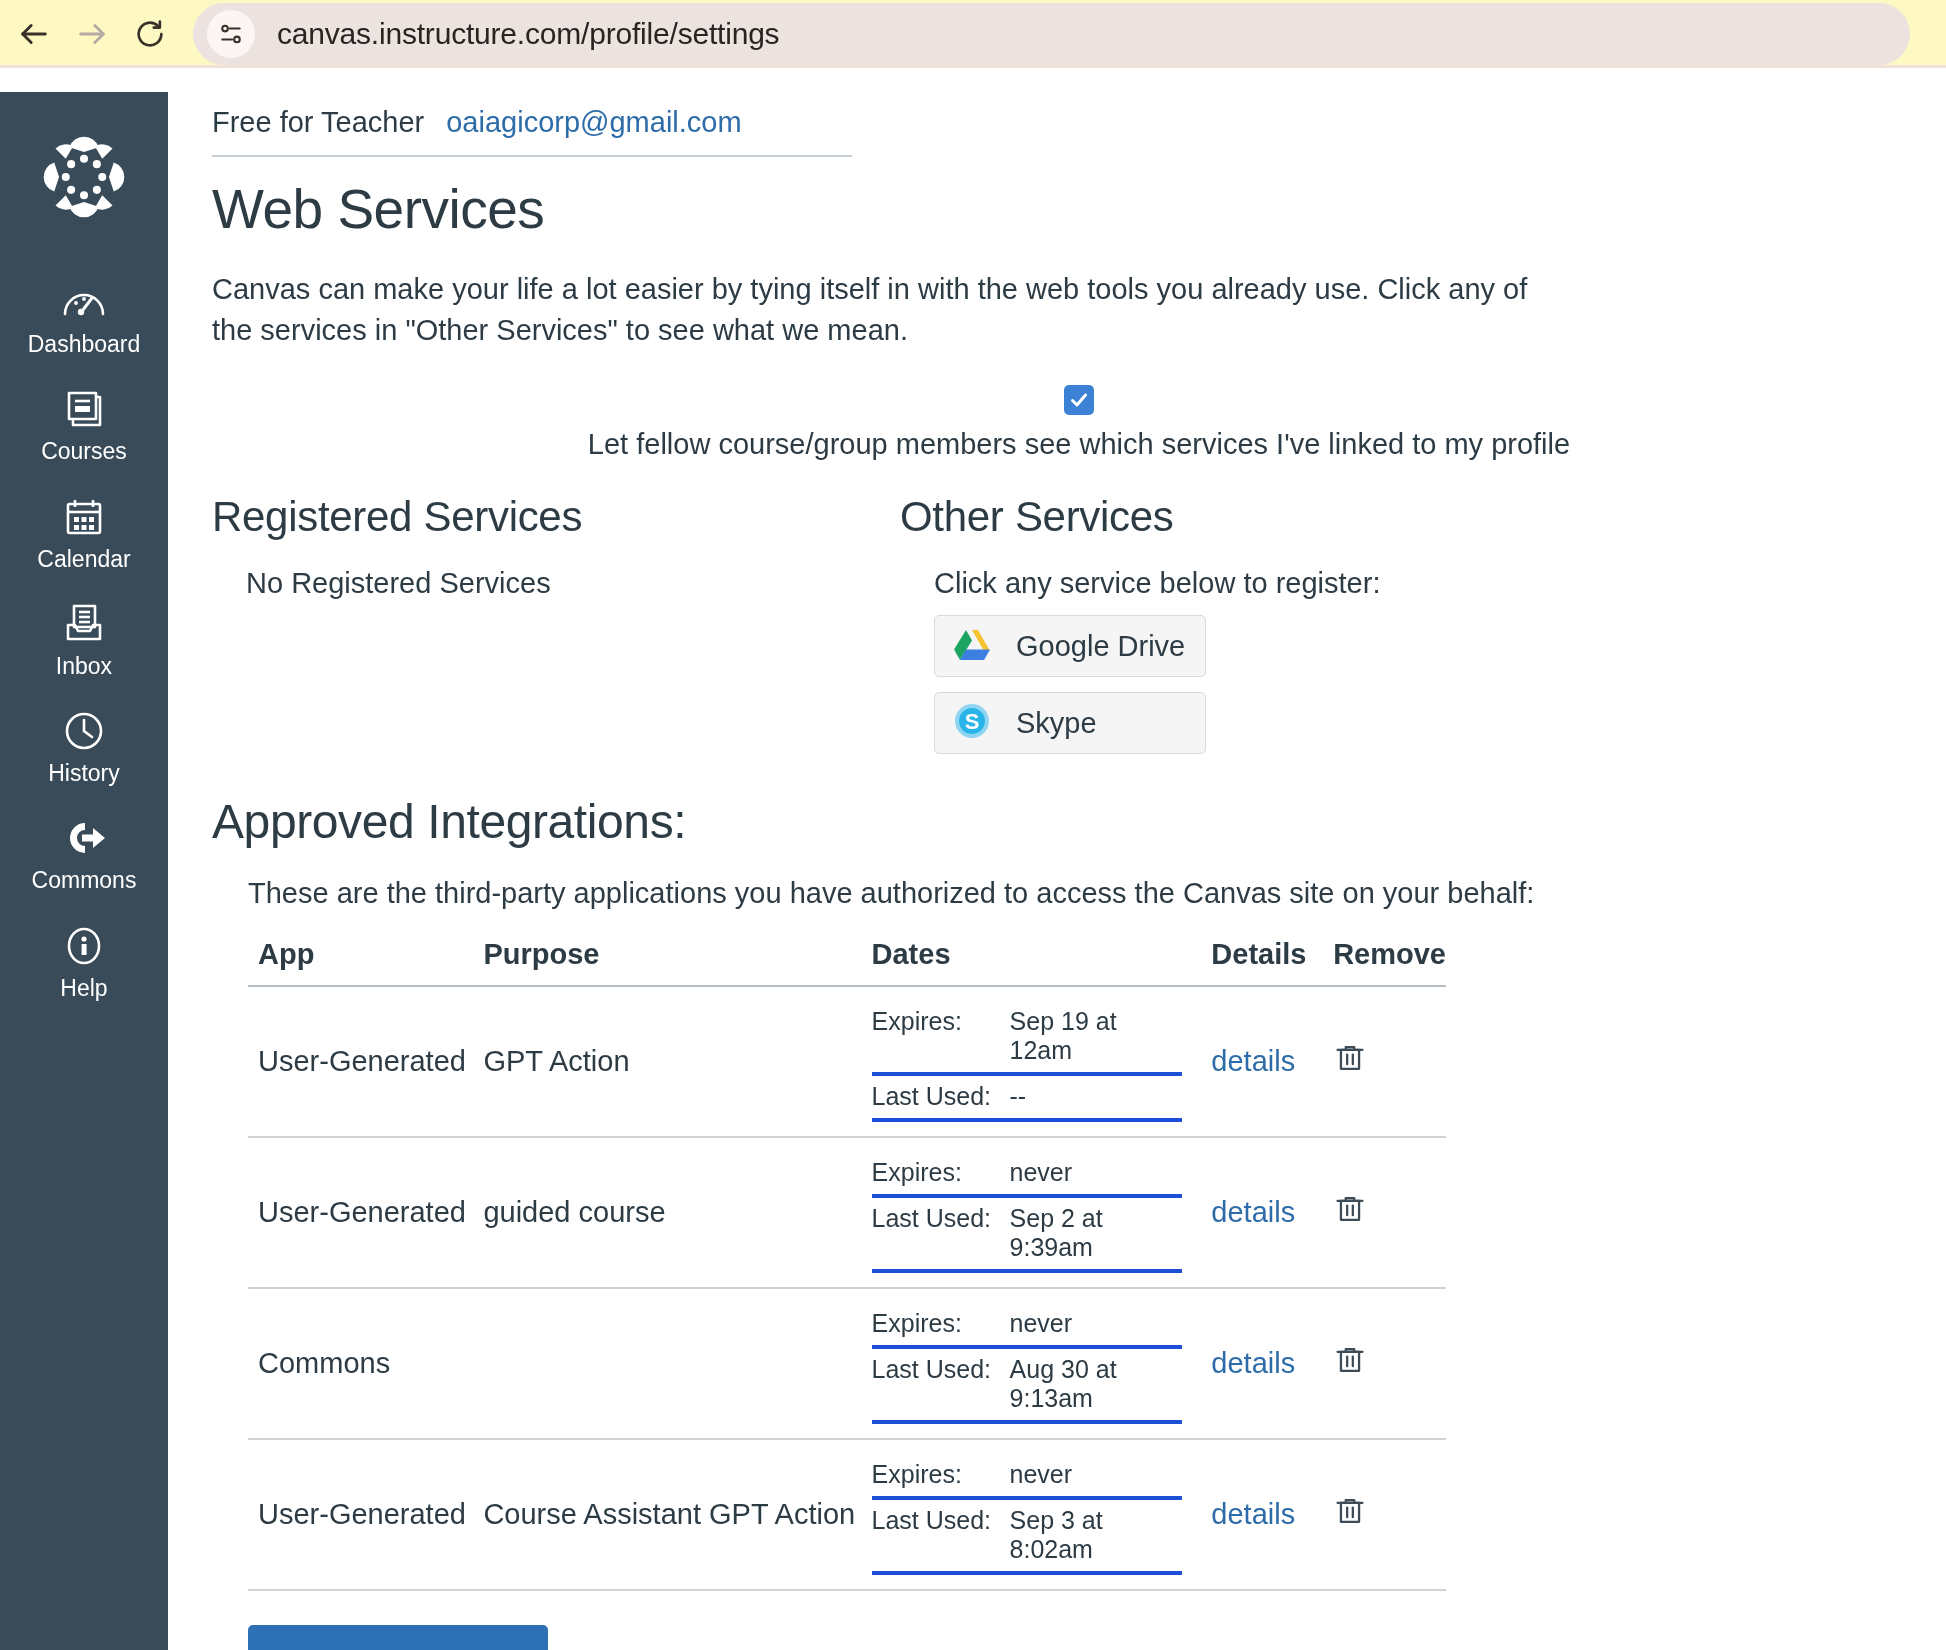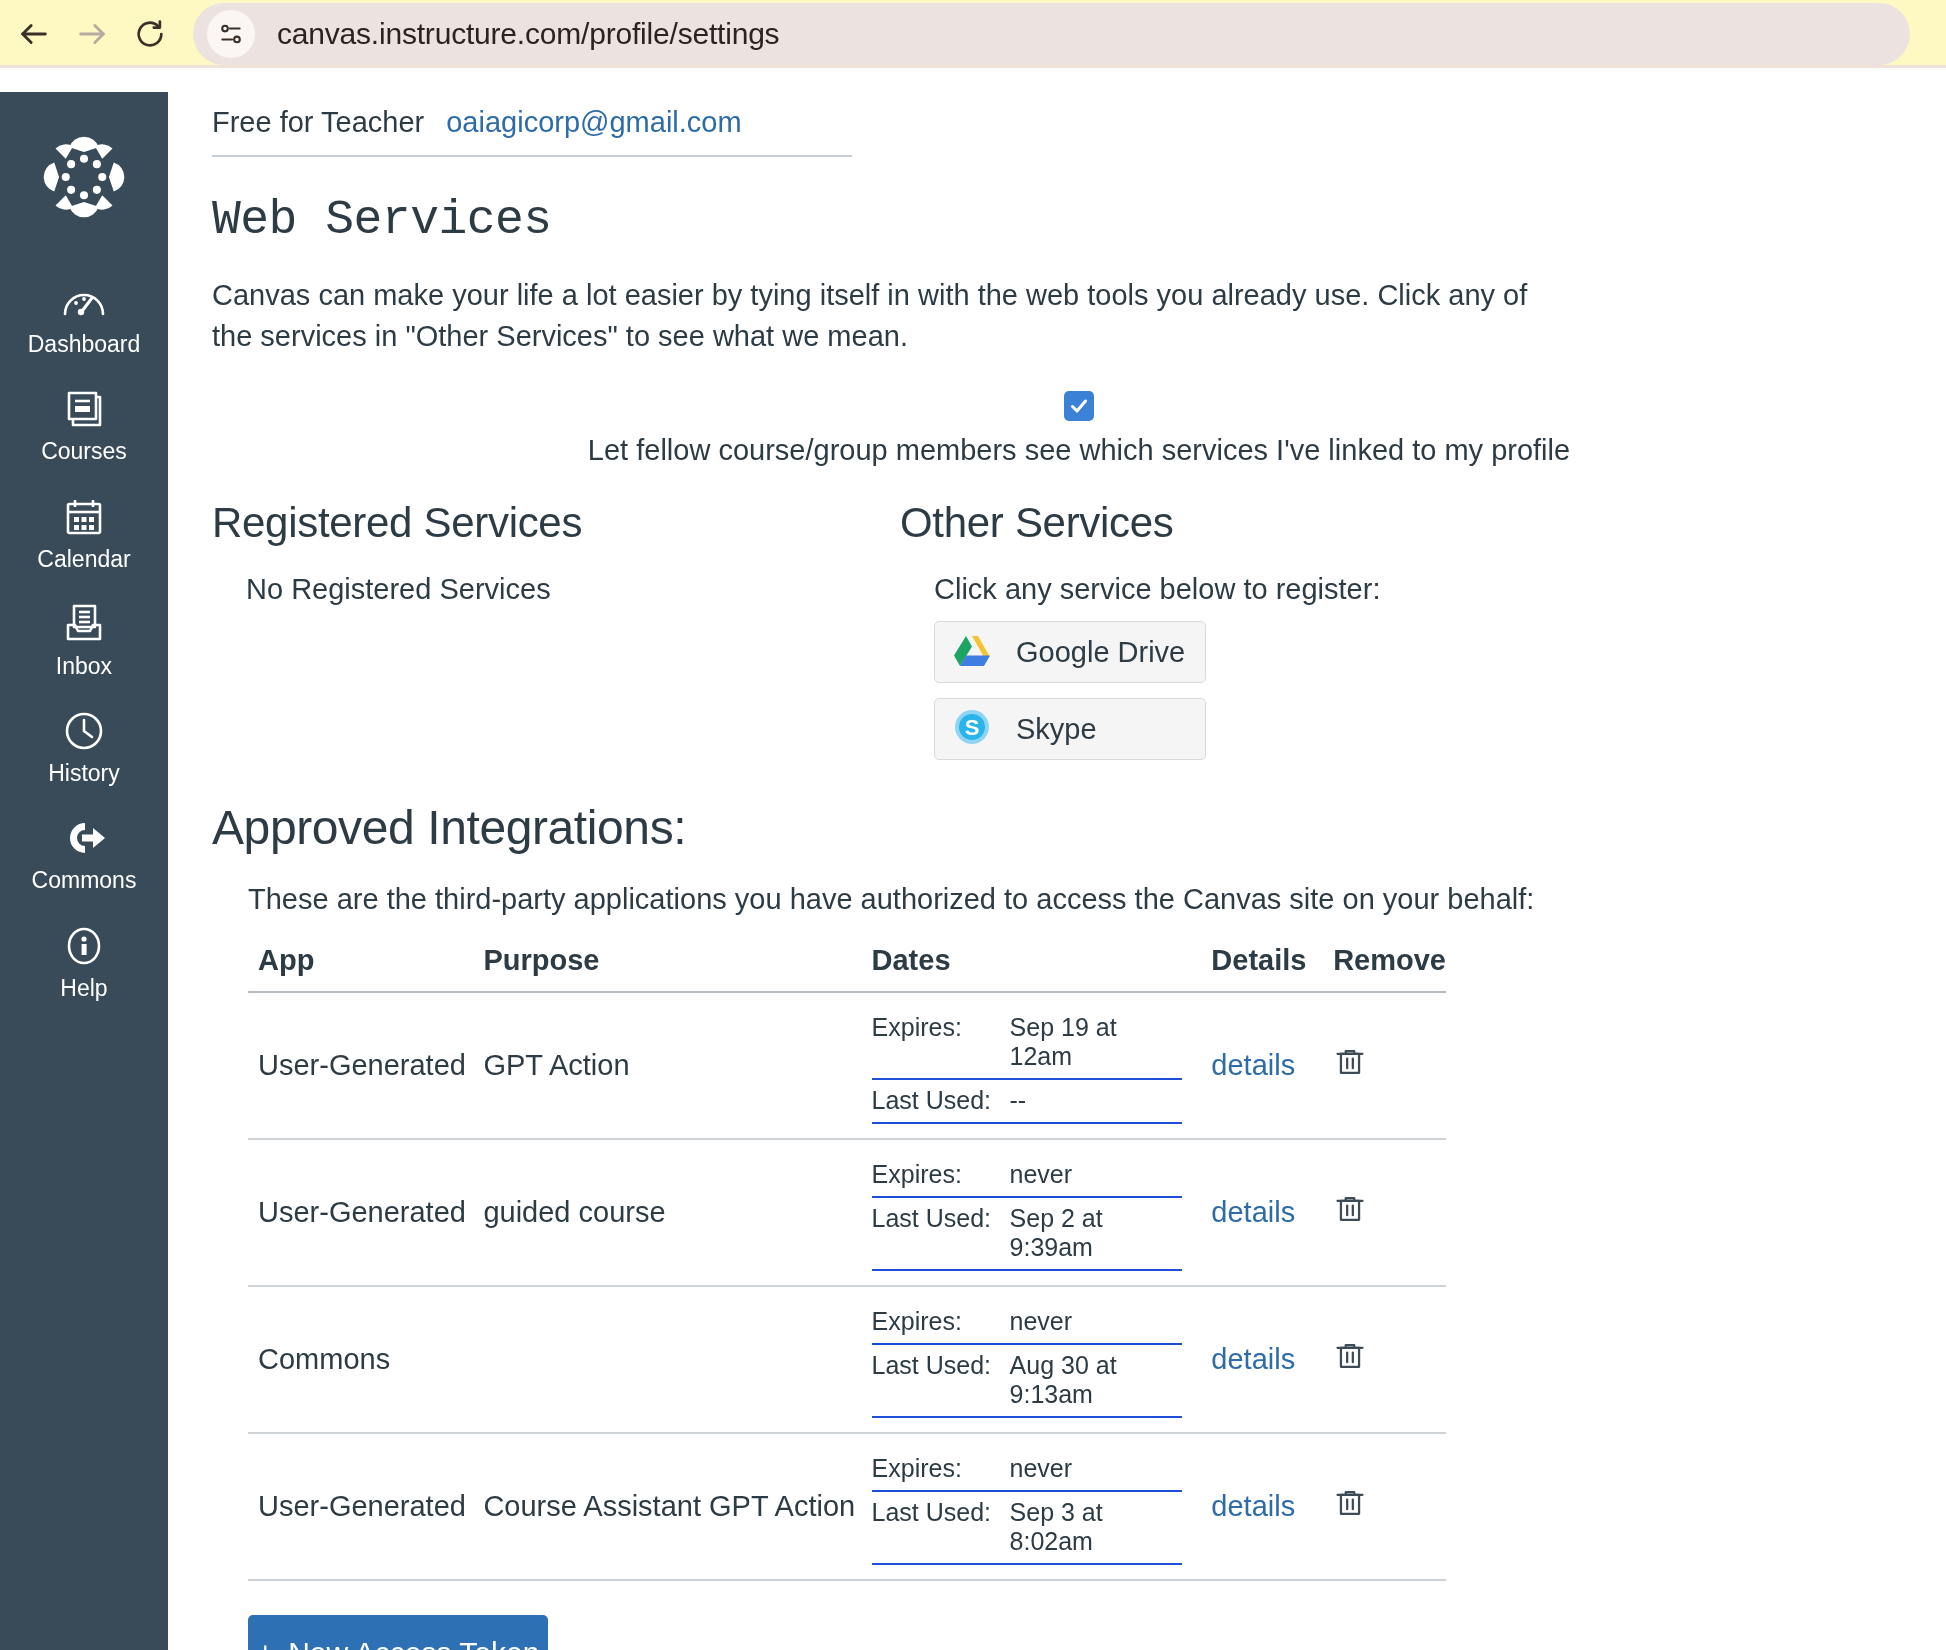--- a/index.html
+++ b/index.html
@@ -130,26 +130,25 @@
     font-size: 29px;
     color: #2d3b45;
   }
   #account-email {
     font-size: 29px;
     color: #2d6ca8;
     text-decoration: none;
   }
 
   h1#page-title {
-    margin-top: 36px;
-    font-size: 48px;
+    margin-top: 20px;
+    font-size: 55px;
     font-weight: 400;
     color: #2d3b45;
     letter-spacing: -0.5px;
-    font-family: Liberation Mono, monospace;
   }
 
   #intro-text {
     margin-top: 28px;
     font-size: 29px;
     line-height: 1.42;
     color: #2d3b45;
     max-width: 1340px;
   }
 
@@ -257,21 +256,21 @@
     border-bottom: 2px solid #cdd3d7;
     padding: 14px 0;
     vertical-align: middle;
   }
   #tokens-table td.cell-app { padding-left: 10px; }
 
   .dates-box { width: 310px; }
   .date-line {
     display: flex;
     align-items: baseline;
-    border-bottom: 2px solid #1d4ed8;
+    border-bottom: 4px solid #1d4ed8;
     padding: 6px 0 7px 0;
   }
   .date-key {
     font-size: 25px;
     color: #2d3b45;
     width: 138px;
     flex: none;
   }
   .date-val {
     font-size: 25px;

